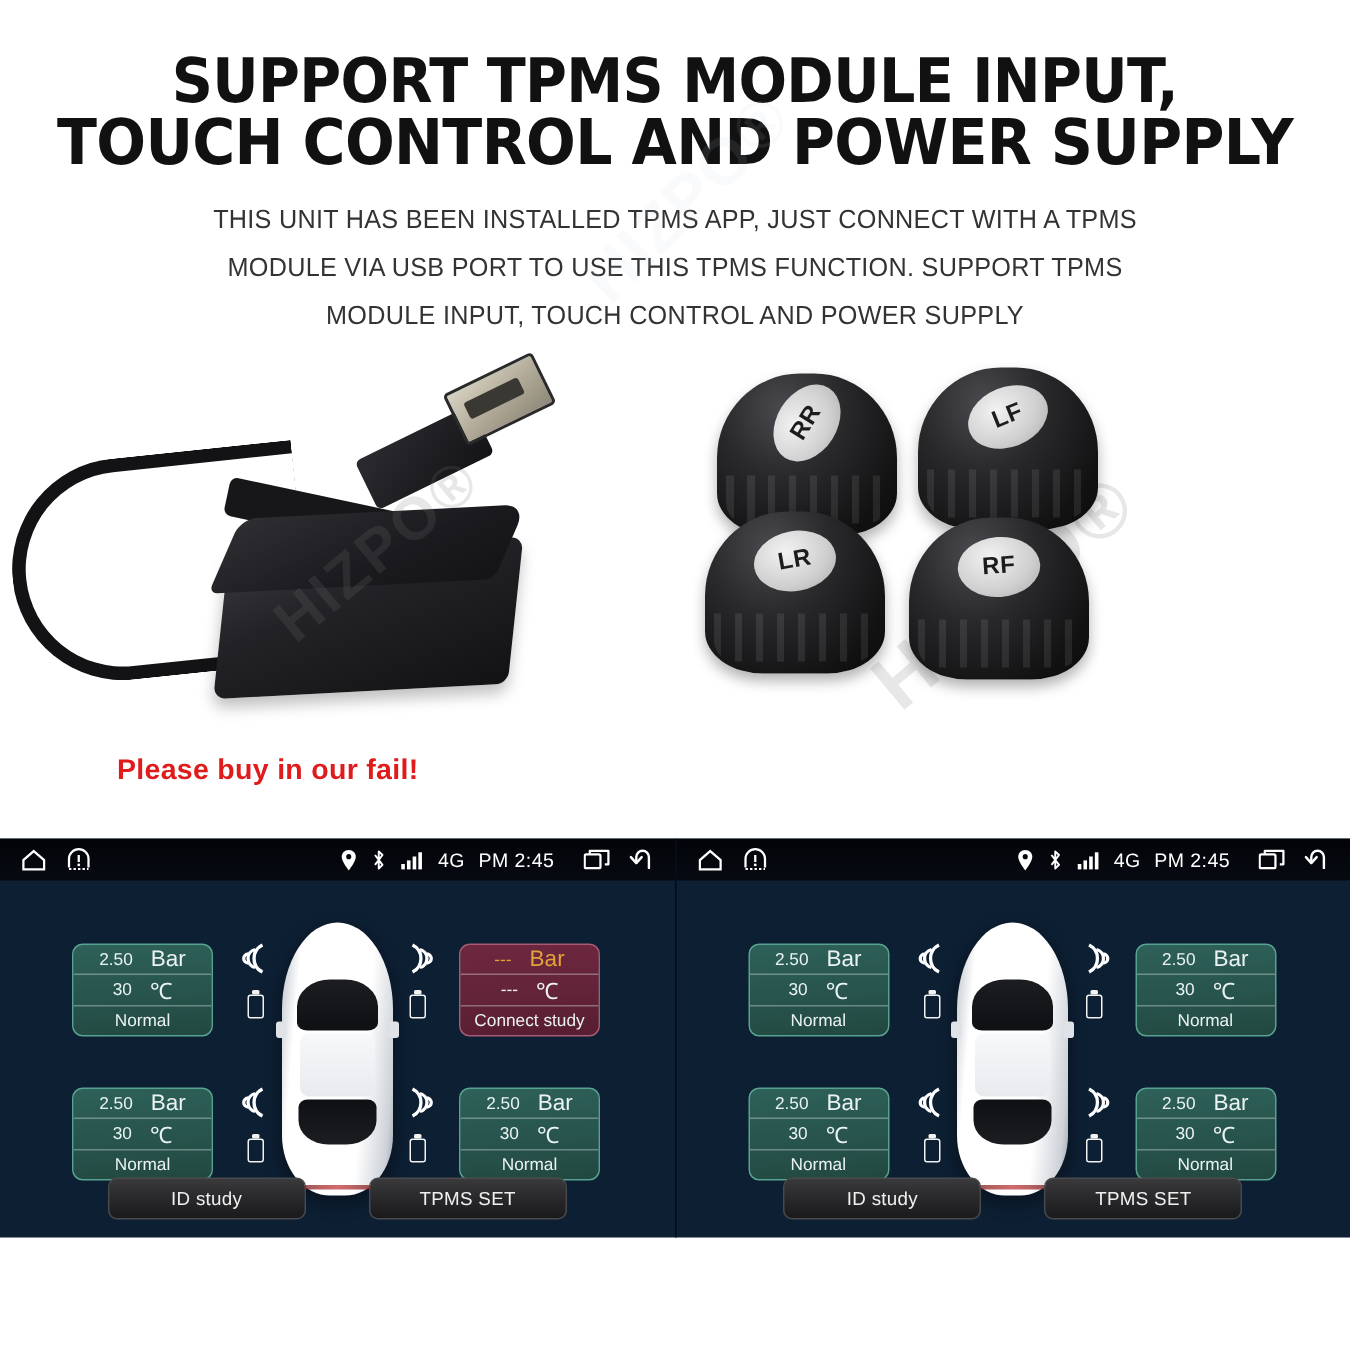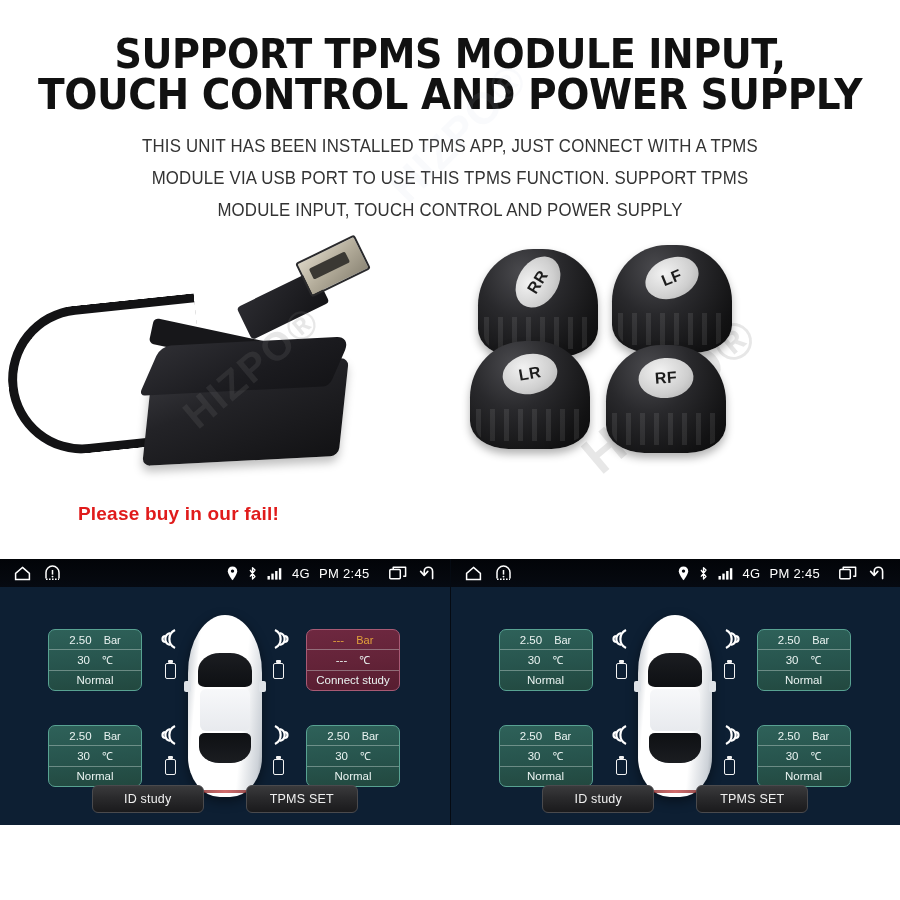--- a/index.html
+++ b/index.html
@@ -284,21 +284,21 @@
     border: 1px solid #a85a74;
   }
   .tbox .row {
     flex: 1;
     display: flex;
     align-items: center;
     justify-content: center;
     gap: 5px;
   }
   .tbox .row.sep { border-bottom: 1px solid rgba(220,235,230,0.38); gap: 12px; }
-  .tbox .unitlbl { font-size: 11px; }
+  .tbox .unitlbl { font-size: 15px; }
   .tbox.fail .dashes { color: #e2a23a; }
   .tbox.fail .row:first-child .unitlbl { color: #e2a23a; }
   .tbox .status { font-size: 11.5px; }
 
   .tl { left: 48px;  top: 42px; }
   .tr { left: 306px; top: 42px; }
   .bl { left: 48px;  top: 138px; }
   .br { left: 306px; top: 138px; }
 
   
@@ -389,21 +389,21 @@
   .btnrow {
     position: absolute;
     left: 0; right: 0;
     bottom: 12px;
     display: flex;
     justify-content: center;
     gap: 42px;
   }
   .btn {
     min-width: 86px;
-    padding: 6px 12px;
+    padding: 6px 22px;
     background: linear-gradient(180deg, #3a3a3c 0%, #2a2a2c 45%, #1a1a1c 100%);
     border: 1px solid #4a4a4d;
     border-radius: 6px;
     color: #f0f0f0;
     font-size: 12.5px;
     text-align: center;
     letter-spacing: 0.2px;
   }
 
   .screen-watermark {

